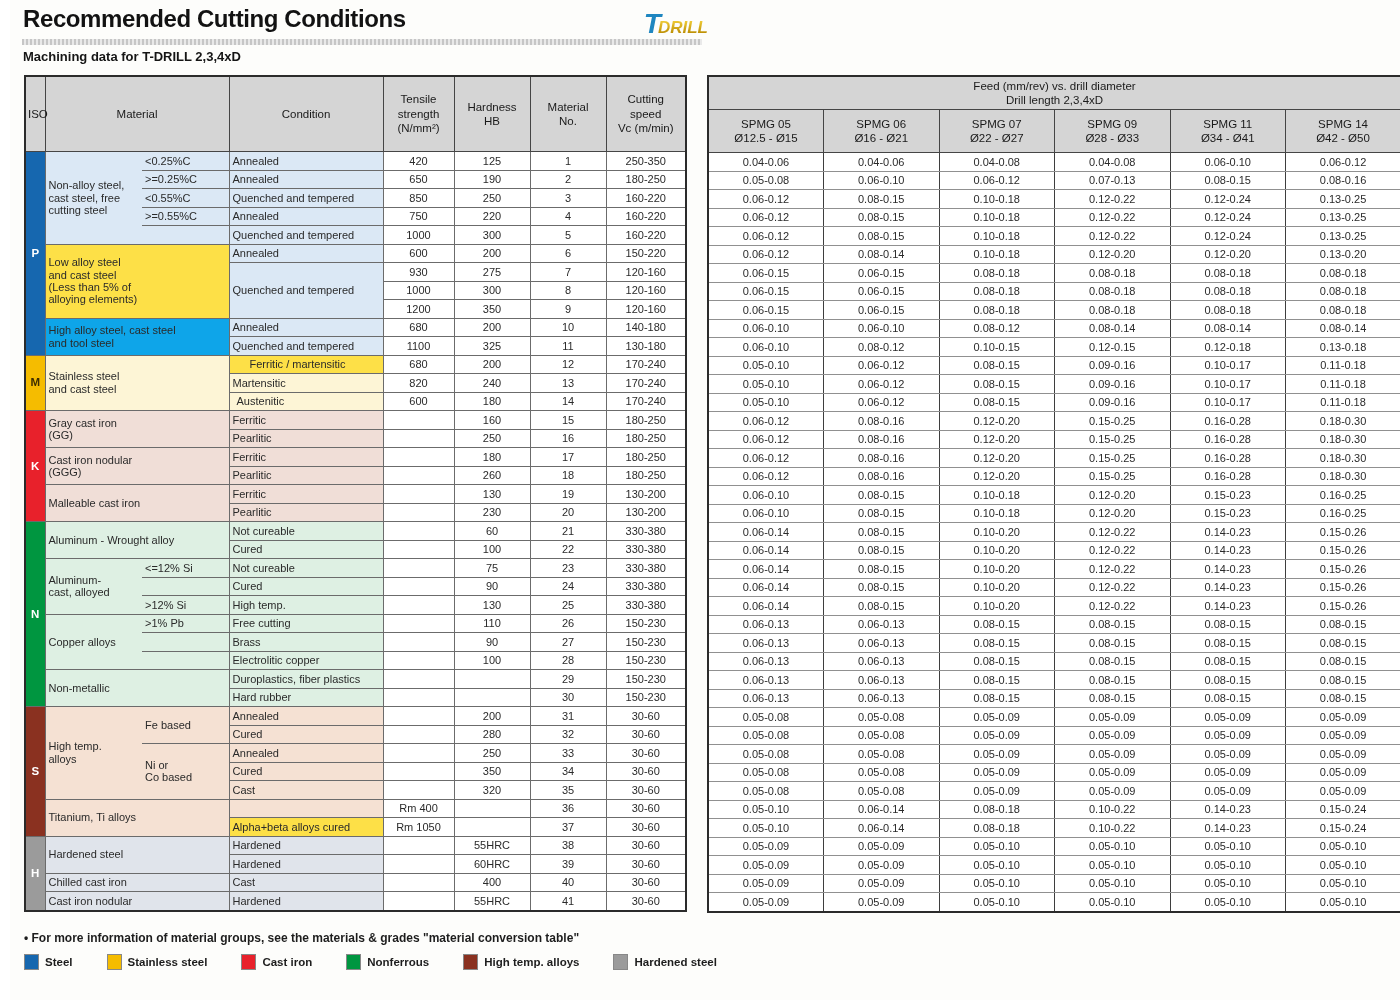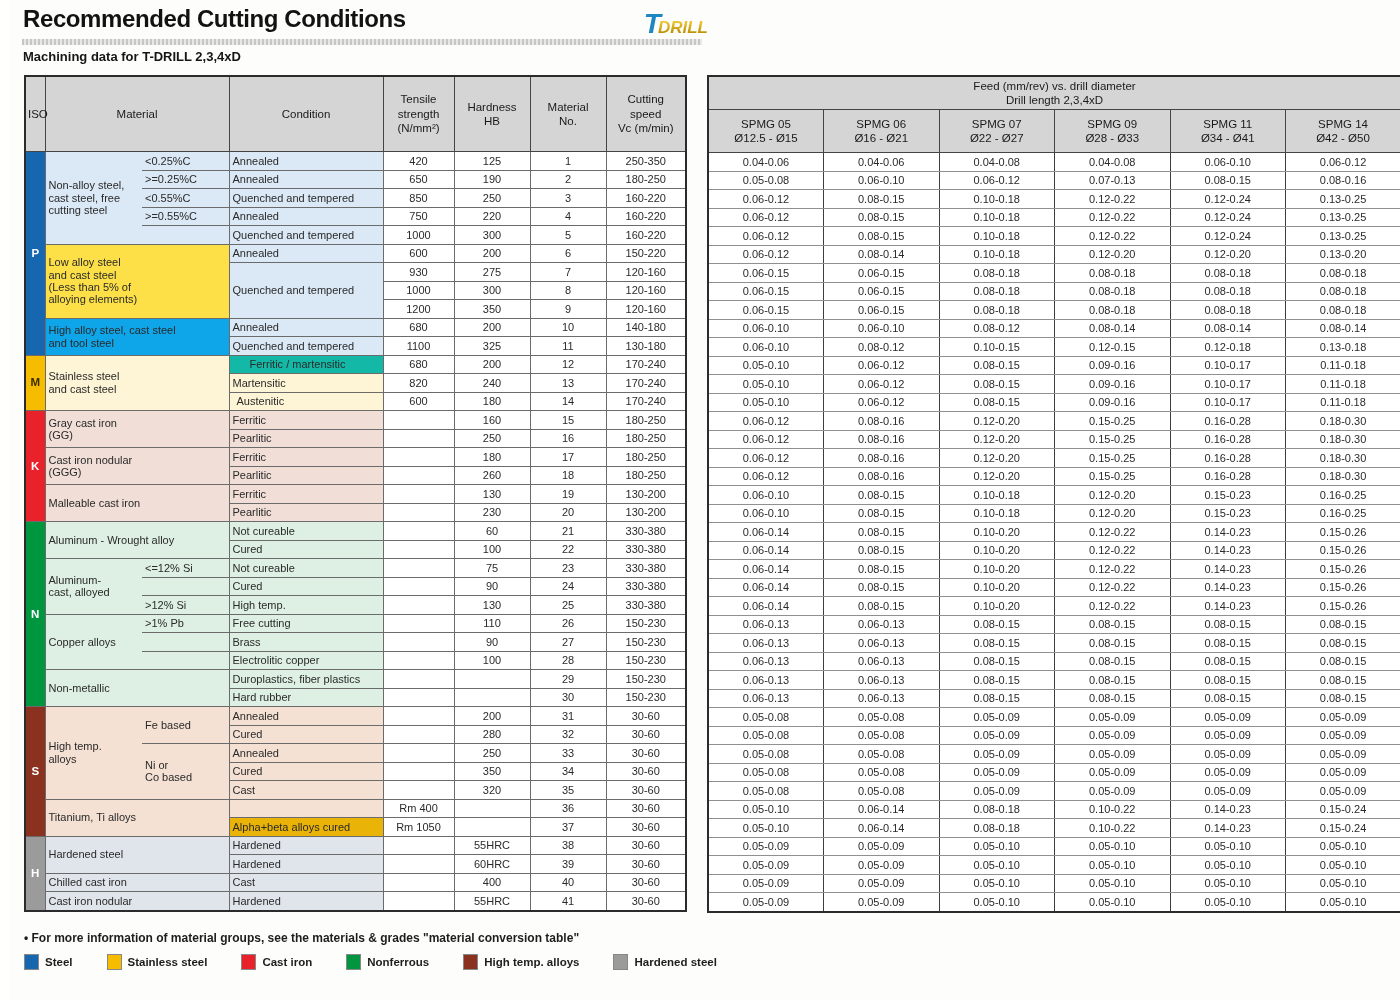--- a/index.html
+++ b/index.html
@@ -165,21 +165,21 @@
           <td class="cond" rowspan="1" style="background: rgb(219, 232, 245);">Quenched and tempered</td>
           <td>1100</td>
           <td>325</td>
           <td>11</td>
           <td>130-180</td>
         </tr>
         <tr>
           <td class="iso-cell" rowspan="3" style="background: rgb(245, 188, 0); color: rgb(61, 46, 0);">M</td>
           <td class="mat-name" rowspan="3" colspan="2" style="background: rgb(253, 245, 214);">Stainless steel
 and cast steel</td>
-          <td class="cond" rowspan="1" style="background: #14b8a6; padding-left: 20px;">Ferritic / martensitic</td>
+          <td class="cond" rowspan="1" style="background: #fde047; padding-left: 20px;">Ferritic / martensitic</td>
           <td>680</td>
           <td>200</td>
           <td>12</td>
           <td>170-240</td>
         </tr>
         <tr>
           <td class="cond" rowspan="1" style="background: rgb(253, 245, 214);">Martensitic</td>
           <td>820</td>
           <td>240</td>
           <td>13</td>
@@ -365,21 +365,21 @@
         </tr>
         <tr>
           <td class="mat-name" rowspan="2" colspan="2" style="background: rgb(245, 225, 211);">Titanium, Ti alloys</td>
           <td class="cond" rowspan="1" style="background: rgb(245, 225, 211);"></td>
           <td>Rm 400</td>
           <td></td>
           <td>36</td>
           <td>30-60</td>
         </tr>
         <tr>
-          <td class="cond" rowspan="1" style="background: #eab308;">Alpha+beta alloys cured</td>
+          <td class="cond" rowspan="1" style="background: #fde047;">Alpha+beta alloys cured</td>
           <td>Rm 1050</td>
           <td></td>
           <td>37</td>
           <td>30-60</td>
         </tr>
         <tr>
           <td class="iso-cell" rowspan="4" style="background: rgb(155, 155, 155); color: rgb(255, 255, 255);">H</td>
           <td class="mat-name" rowspan="2" colspan="2" style="background: rgb(224, 228, 235);">Hardened steel</td>
           <td class="cond" rowspan="1" style="background: rgb(224, 228, 235);">Hardened</td>
           <td></td>

